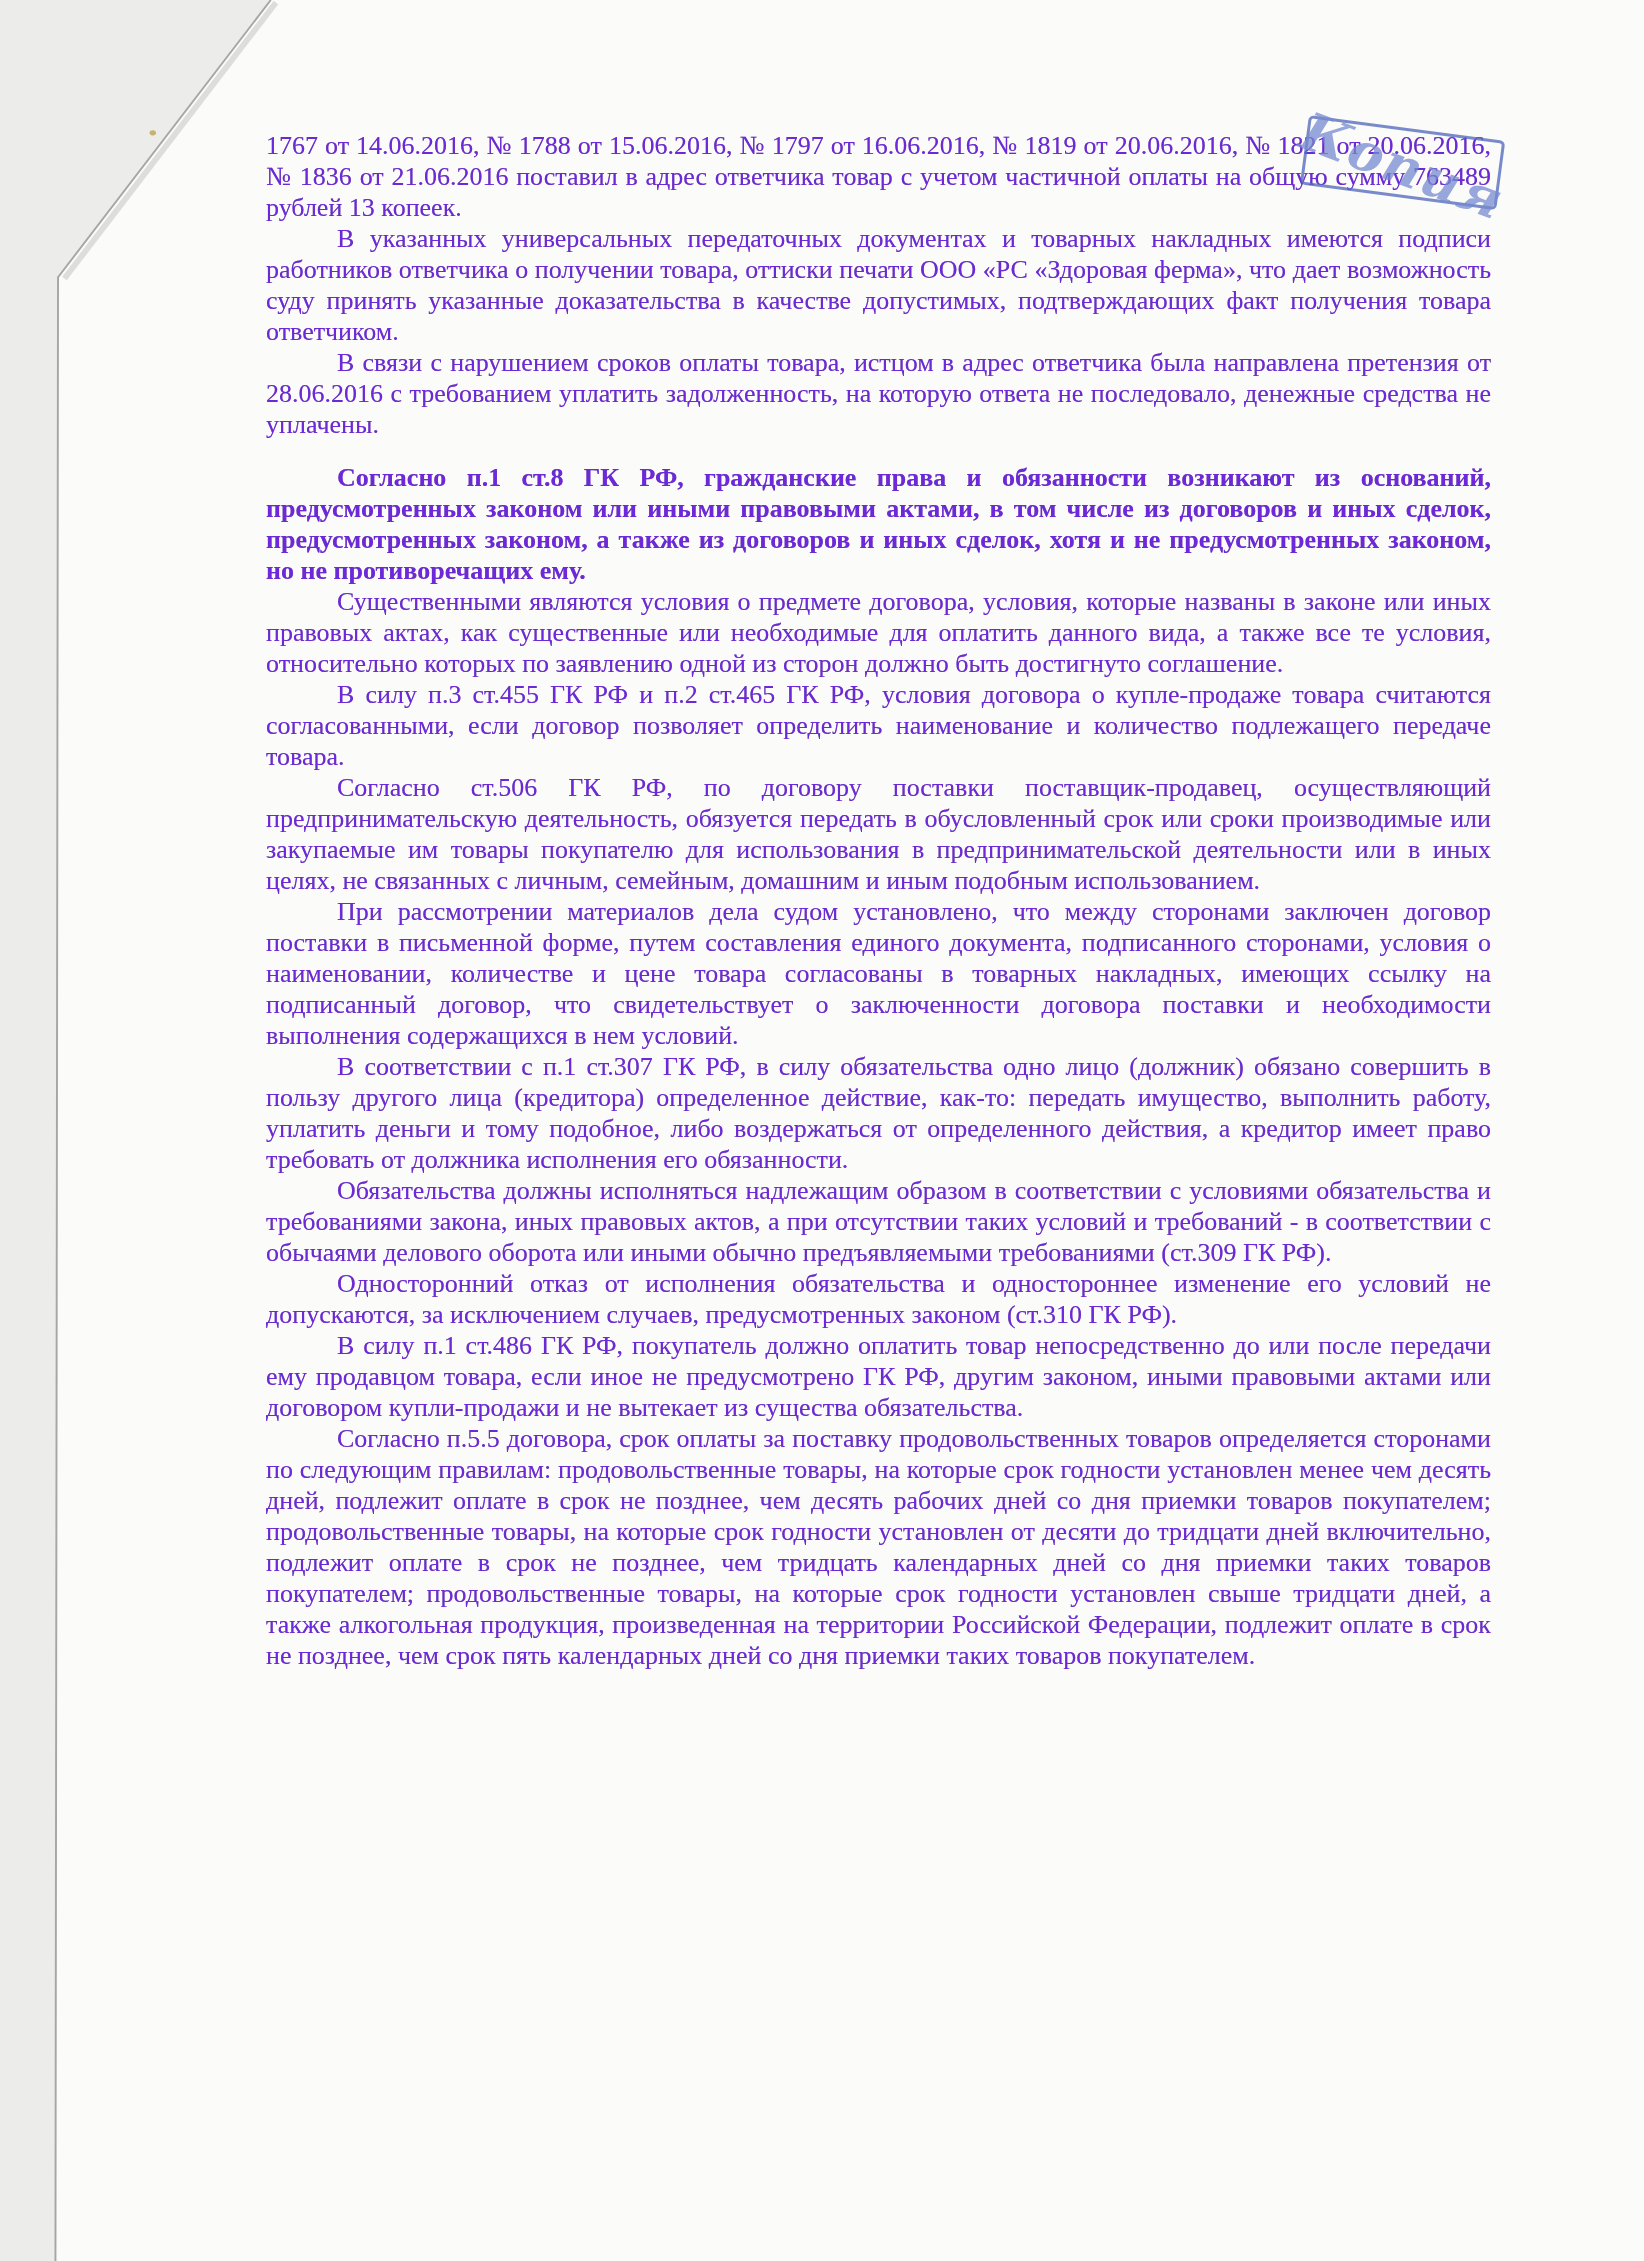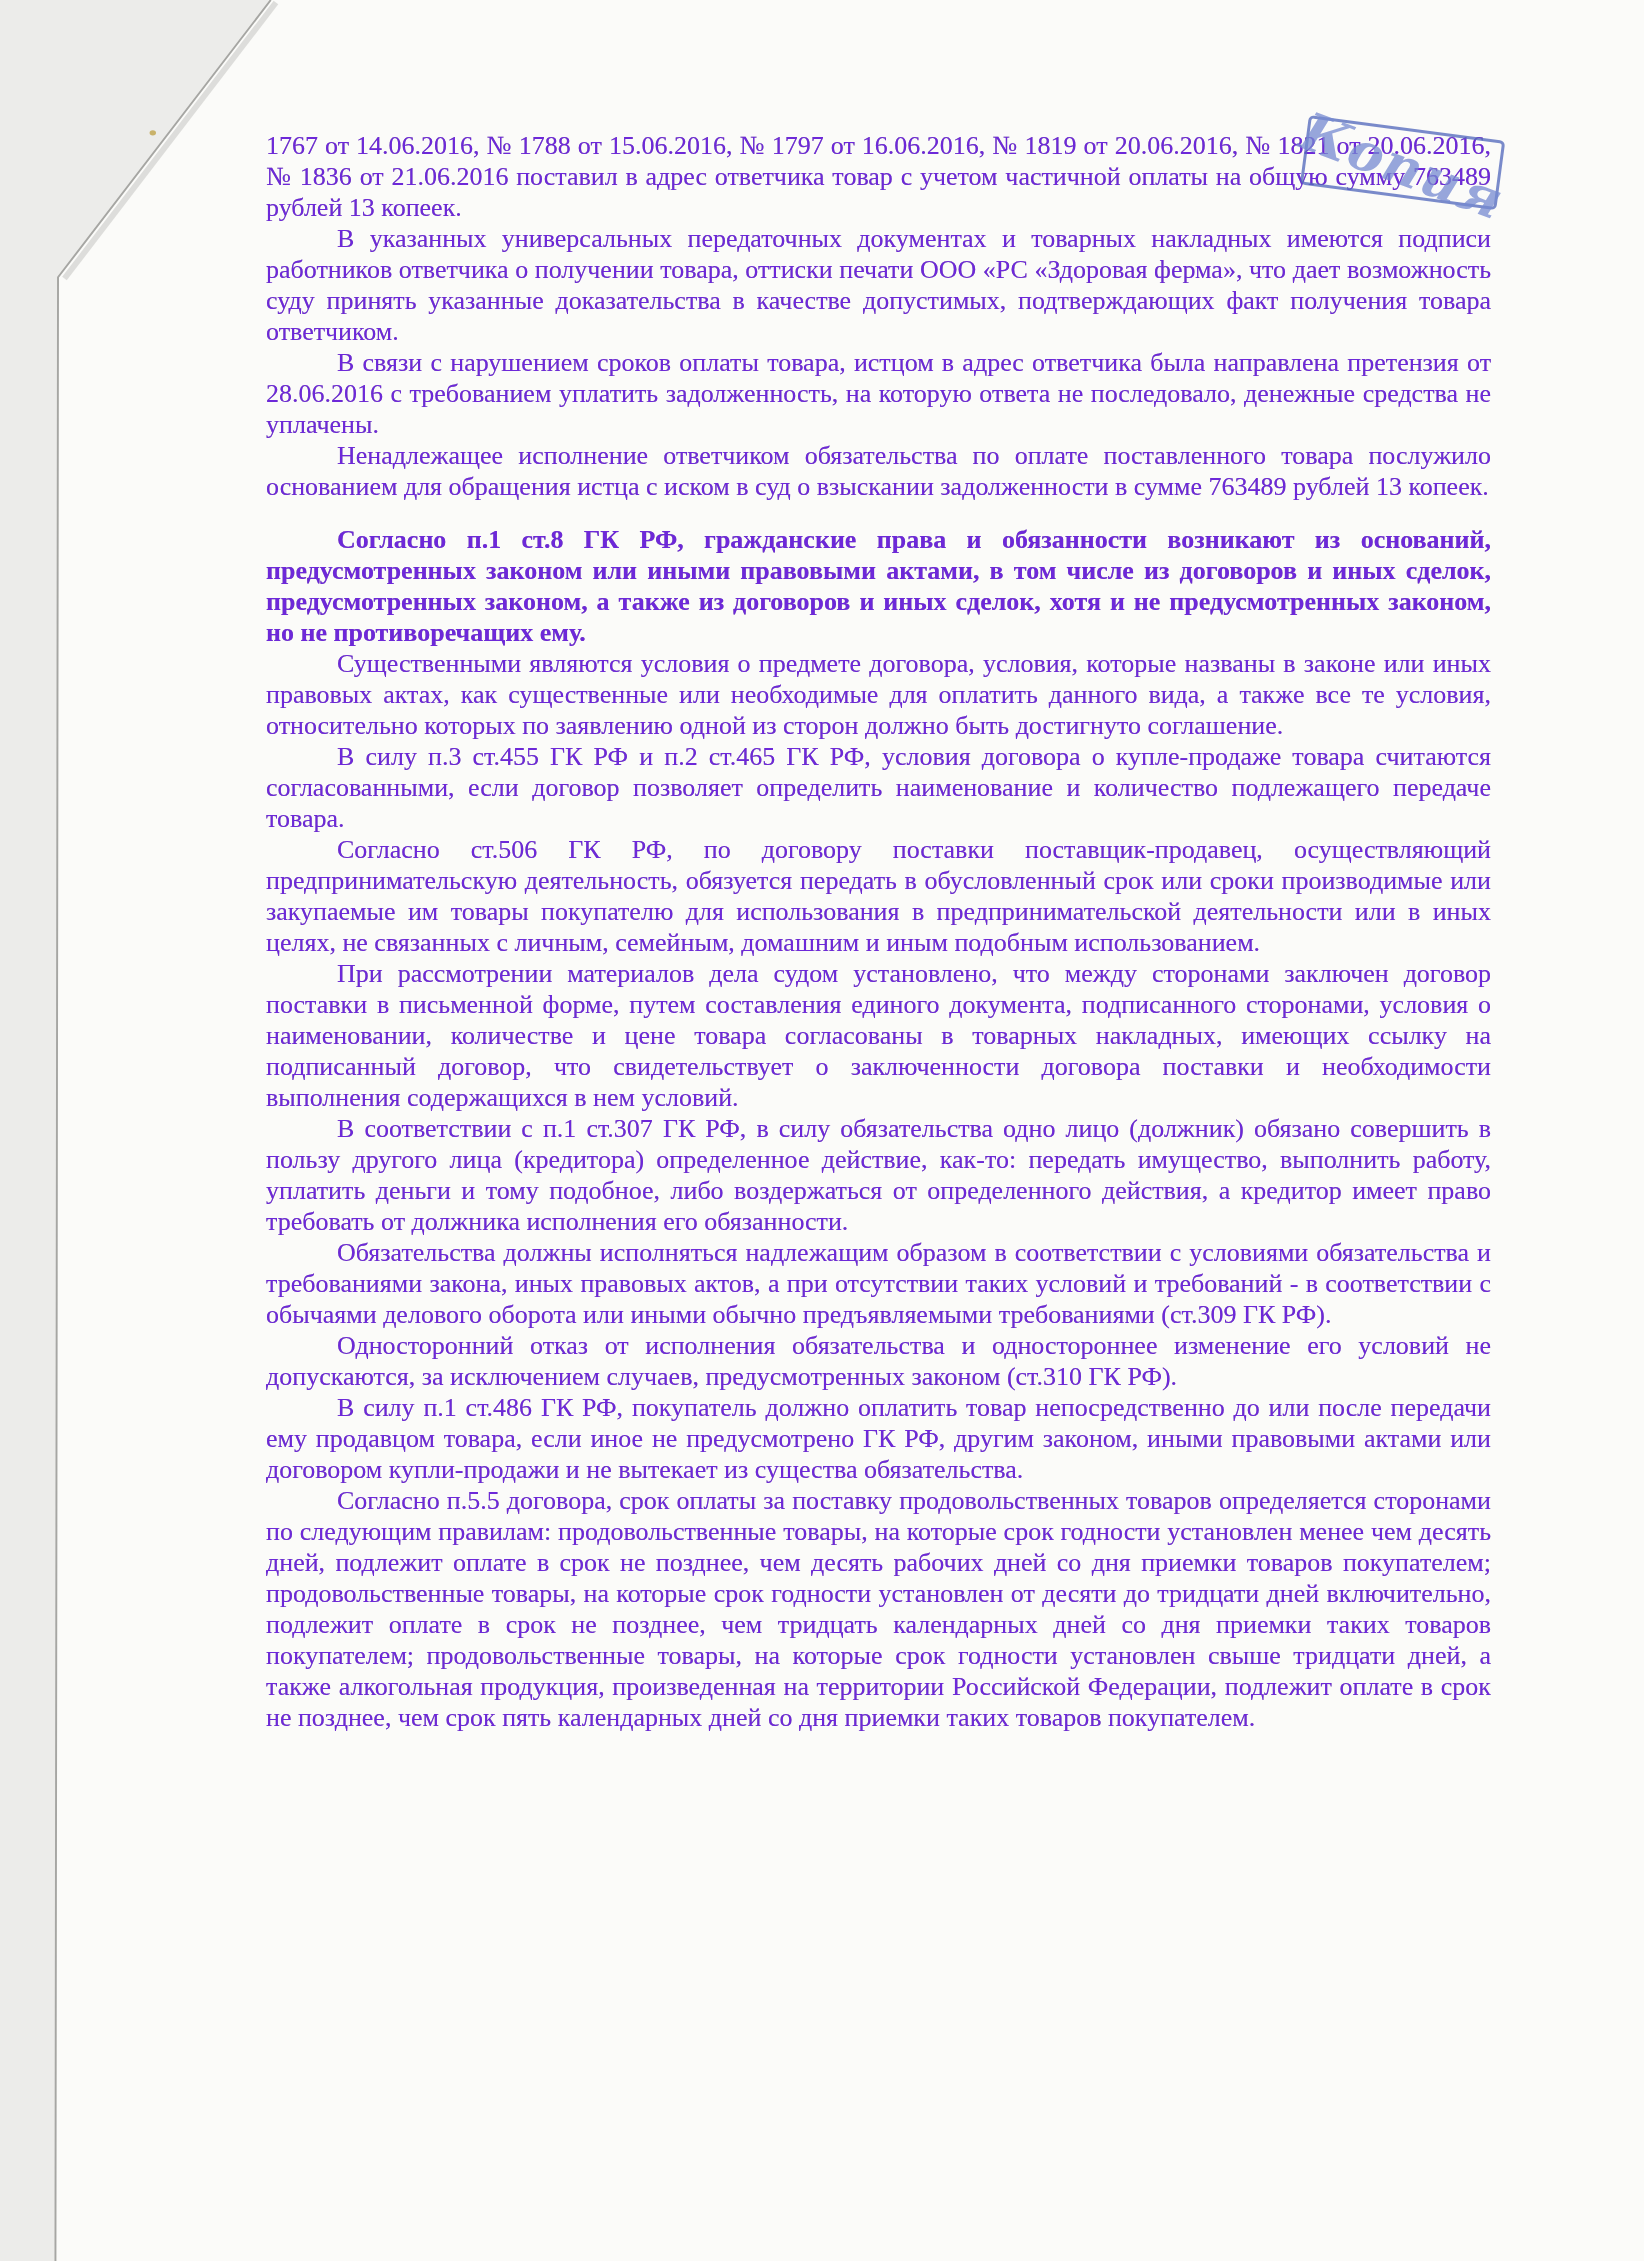--- a/index.html
+++ b/index.html
@@ -77,21 +77,20 @@
     <polygon points="0,0 420,0 90,430 86,3507 0,3507" fill="#ececea"></polygon>
     <polyline points="420,0 90,430 86,3507" fill="none" stroke="#a6a6a3" stroke-width="3"></polyline>
     <polyline points="428,4 100,432" fill="none" stroke="#c9c9c6" stroke-width="9" opacity="0.6"></polyline>
     <ellipse cx="237" cy="206" rx="5" ry="4" fill="#c9b26a"></ellipse>
   </svg>
 
   <div class="content">
     <p class="noindent">1767 от 14.06.2016, № 1788 от 15.06.2016, № 1797 от 16.06.2016, № 1819 от 20.06.2016, № 1821 от 20.06.2016, № 1836 от 21.06.2016 поставил в адрес ответчика товар с учетом частичной оплаты на общую сумму 763489 рублей 13 копеек.</p>
     <p>В указанных универсальных передаточных документах и товарных накладных имеются подписи работников ответчика о получении товара, оттиски печати ООО «РС «Здоровая ферма», что дает возможность суду принять указанные доказательства в качестве допустимых, подтверждающих факт получения товара ответчиком.</p>
     <p>В связи с нарушением сроков оплаты товара, истцом в адрес ответчика была направлена претензия от 28.06.2016 с требованием уплатить задолженность, на которую ответа не последовало, денежные средства не уплачены.</p>
-    <p>Ненадлежащее исполнение ответчиком обязательства по оплате поставленного товара послужило основанием для обращения истца с иском в суд о взыскании задолженности в сумме 763489 рублей 13 копеек.</p>
     <p class="gap">Согласно п.1 ст.8 ГК РФ, гражданские права и обязанности возникают из оснований, предусмотренных законом или иными правовыми актами, в том числе из договоров и иных сделок, предусмотренных законом, а также из договоров и иных сделок, хотя и не предусмотренных законом, но не противоречащих ему.</p>
     <p>Существенными являются условия о предмете договора, условия, которые названы в законе или иных правовых актах, как существенные или необходимые для оплатить данного вида, а также все те условия, относительно которых по заявлению одной из сторон должно быть достигнуто соглашение.</p>
     <p>В силу п.3 ст.455 ГК РФ и п.2 ст.465 ГК РФ, условия договора о купле-продаже товара считаются согласованными, если договор позволяет определить наименование и количество подлежащего передаче товара.</p>
     <p>Согласно ст.506 ГК РФ, по договору поставки поставщик-продавец, осуществляющий предпринимательскую деятельность, обязуется передать в обусловленный срок или сроки производимые или закупаемые им товары покупателю для использования в предпринимательской деятельности или в иных целях, не связанных с личным, семейным, домашним и иным подобным использованием.</p>
     <p>При рассмотрении материалов дела судом установлено, что между сторонами заключен договор поставки в письменной  форме, путем составления единого документа, подписанного сторонами, условия о наименовании, количестве и цене товара согласованы в товарных накладных, имеющих ссылку на подписанный договор, что свидетельствует о заключенности договора поставки и необходимости выполнения содержащихся в нем условий.</p>
     <p>В соответствии с п.1 ст.307 ГК РФ, в силу обязательства одно лицо (должник) обязано совершить в пользу другого лица (кредитора) определенное действие, как-то: передать имущество, выполнить работу, уплатить деньги и тому подобное, либо воздержаться от определенного действия, а кредитор имеет право требовать от должника исполнения его обязанности.</p>
     <p>Обязательства должны исполняться надлежащим образом в соответствии с условиями обязательства и требованиями закона, иных правовых актов, а при отсутствии таких условий и требований - в соответствии с обычаями делового оборота или иными обычно предъявляемыми требованиями (ст.309 ГК РФ).</p>
     <p>Односторонний отказ от исполнения обязательства и одностороннее изменение его условий не допускаются, за исключением случаев, предусмотренных законом (ст.310 ГК РФ).</p>
     <p>В силу п.1 ст.486 ГК РФ, покупатель должно оплатить товар непосредственно до или после передачи ему продавцом товара, если иное не предусмотрено ГК РФ, другим законом, иными правовыми актами или договором купли-продажи и не вытекает из существа обязательства.</p>
     <p>Согласно п.5.5 договора, срок оплаты за поставку продовольственных товаров определяется сторонами по следующим правилам: продовольственные товары, на которые срок годности установлен менее чем десять дней, подлежит оплате в срок не позднее, чем десять рабочих дней со дня приемки товаров покупателем; продовольственные товары, на которые срок годности установлен от десяти до тридцати дней включительно, подлежит оплате в срок не позднее, чем тридцать календарных дней со дня приемки таких товаров покупателем; продовольственные товары, на которые срок годности установлен свыше тридцати дней, а также алкогольная продукция, произведенная на территории Российской Федерации, подлежит оплате в срок не позднее, чем срок пять календарных дней со дня приемки таких товаров покупателем.</p>

